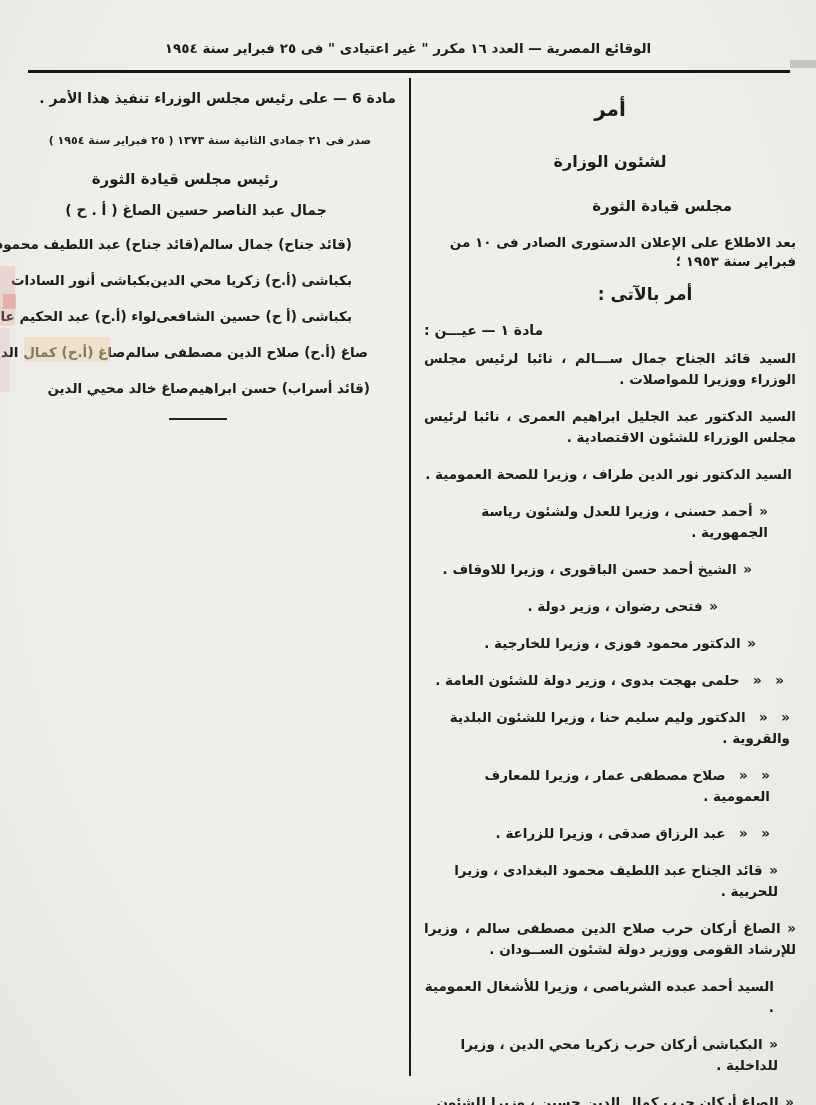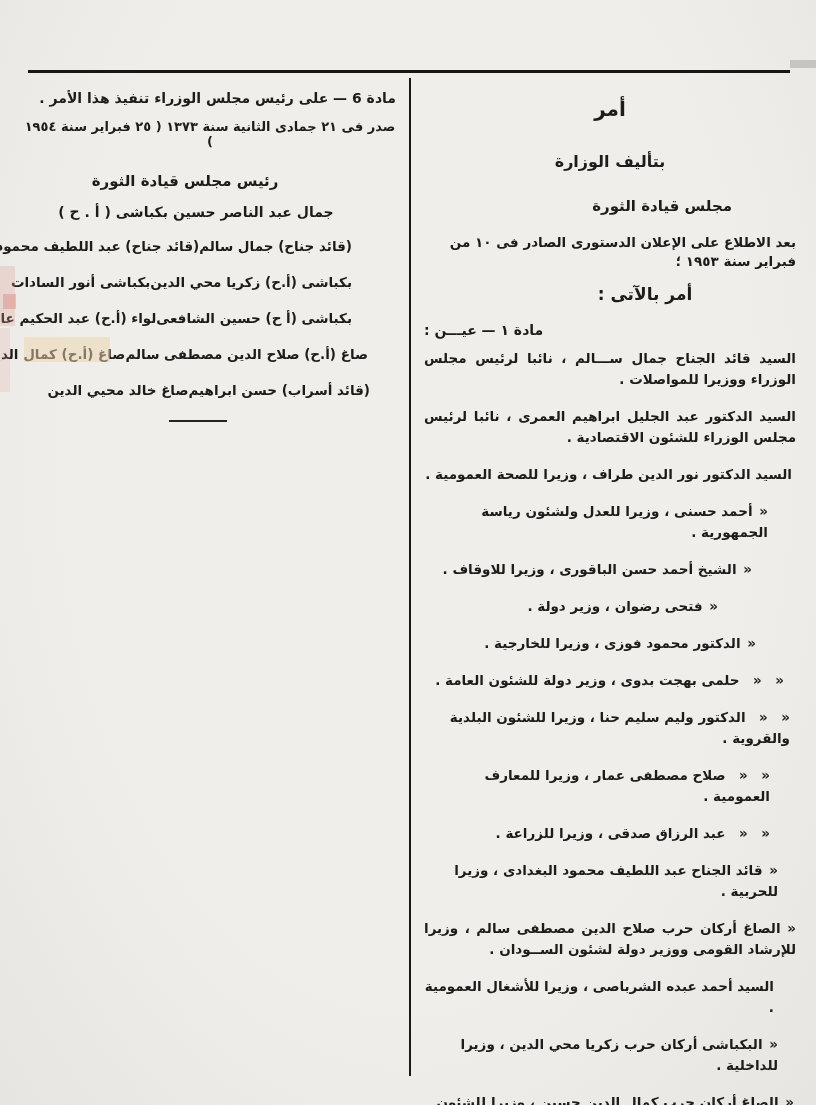--- a/index.html
+++ b/index.html
@@ -72,22 +72,22 @@
   
   .col-left{
     position:absolute;top:88px;left:22px;width:376px;
     direction:rtl;
   }
   .article2{
     margin:0;text-align:right;padding-right:2px;
     font-size:14px;font-weight:bold;line-height:20px;
   }
   .issued{
-    margin:11px 0 0;text-align:center;
-    font-size:13px;font-weight:bold;
+    margin:26px 0 0;text-align:center;
+    font-size:11px;font-weight:bold;
   }
   .sig-title{
     margin:23px 0 0;text-align:center;padding-right:50px;
     font-size:15px;font-weight:bold;
   }
   .sig-name{
     margin:14px 0 0;text-align:center;padding-right:28px;
     font-size:14px;font-weight:bold;
   }
   .sig-row{
@@ -106,26 +106,27 @@
   .artifact-pink-2{left:0;top:328px;width:10px;height:64px;background:rgba(224,158,148,.20);}
   .artifact-pink-3{left:3px;top:294px;width:13px;height:15px;background:rgba(216,120,108,.38);}
   .artifact-cream{left:24px;top:337px;width:86px;height:25px;background:rgba(238,212,172,.5);}
   .artifact-gray{left:790px;top:60px;width:26px;height:8px;background:rgba(90,88,84,.25);}
 </style>
 </head>
 <body>
 
 <div class="page">
 
+  <div class="masthead">الوقائع المصرية — العدد ١٦ مكرر " غير اعتيادى " فى ٢٥ فبراير سنة ١٩٥٤</div>
   <div class="masthead-rule"></div>
   <div class="divider-v"></div>
 
   <div class="col-right">
     <div class="order-title">أمر</div>
-    <div class="order-subtitle">بتأليف الوزارة</div>
+    <div class="order-subtitle">لشئون الوزارة</div>
     <p class="issuer">مجلس قيادة الثورة</p>
     <p class="preamble">بعد الاطلاع على الإعلان الدستورى الصادر فى ١٠ من فبراير سنة ١٩٥٣ ؛</p>
     <p class="decree-intro">أمر بالآتى :</p>
     <p class="article-heading">مادة ١ — عيـــن :</p>
 
     <p class="entry justify">السيد قائد الجناح جمال ســـالم ، نائبا لرئيس مجلس الوزراء ووزيرا للمواصلات .</p>
     <p class="entry justify">السيد الدكتور عبد الجليل ابراهيم العمرى ، نائبا لرئيس مجلس الوزراء للشئون الاقتصادية .</p>
     <p class="entry" style="padding-right:4px">السيد الدكتور نور الدين طراف ، وزيرا للصحة العمومية .</p>
     <p class="entry" style="padding-right:28px">« أحمد حسنى ، وزيرا للعدل ولشئون رياسة الجمهورية .</p>
     <p class="entry" style="padding-right:44px">« الشيخ أحمد حسن الباقورى ، وزيرا للاوقاف .</p>
@@ -140,21 +141,21 @@
     <p class="entry" style="padding-right:22px">السيد أحمد عبده الشرباصى ، وزيرا للأشغال العمومية .</p>
     <p class="entry" style="padding-right:18px">« البكباشى أركان حرب زكريا محي الدين ، وزيرا للداخلية .</p>
     <p class="entry" style="padding-right:2px">« الصاغ أركان حرب كمال الدين حسين ، وزيرا للشئون الاجتماعية .</p>
 
   </div>
 
   <div class="col-left">
     <p class="article2">مادة 6 — على رئيس مجلس الوزراء تنفيذ هذا الأمر .</p>
     <p class="issued">صدر فى ٢١ جمادى الثانية سنة ١٣٧٣ ( ٢٥ فبراير سنة ١٩٥٤ )</p>
     <p class="sig-title">رئيس مجلس قيادة الثورة</p>
-    <p class="sig-name">جمال عبد الناصر حسين بكباشى ( أ . ح )</p>
+    <p class="sig-name">جمال عبد الناصر حسين الصاغ ( أ . ح )</p>
 
     <div class="sig-row">
       <span>(قائد جناح) جمال سالم</span>
       <span style="padding-left:8px">(قائد جناح) عبد اللطيف محمود البغدادى</span>
     </div>
     <div class="sig-row">
       <span>بكباشى (أ.ح) زكريا محي الدين</span>
       <span style="padding-left:38px">بكباشى أنور السادات</span>
     </div>
     <div class="sig-row">

